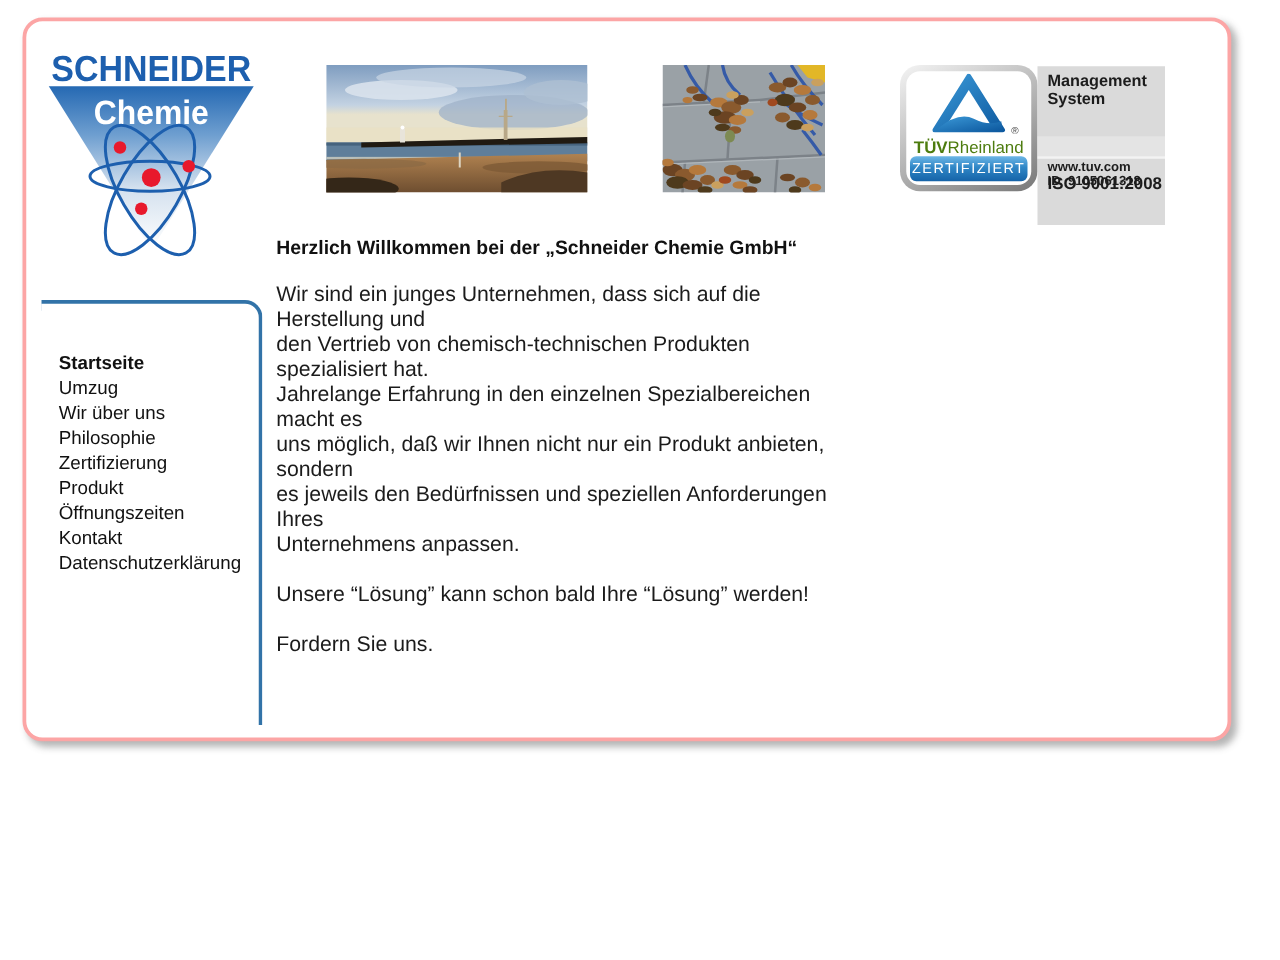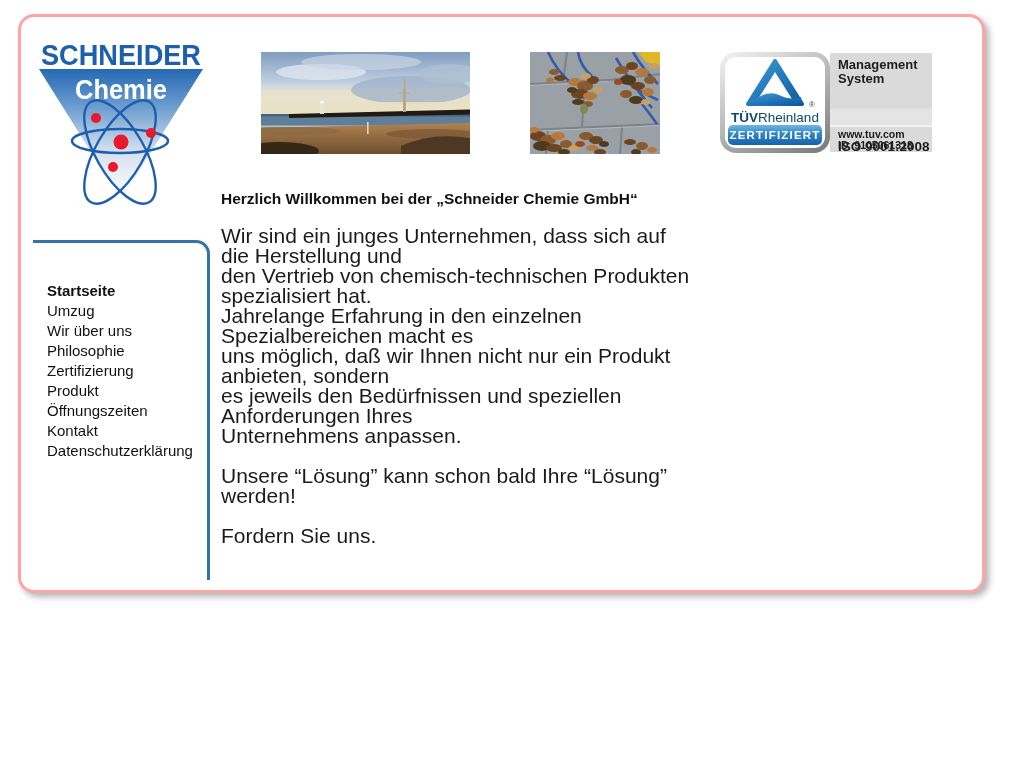--- a/index.html
+++ b/index.html
@@ -35,33 +35,33 @@
     background: linear-gradient(150deg, #f4f4f4 0%, #c2c2c2 40%, #787878 100%);
     box-sizing: border-box; padding: 5px;
   }
   .tuv-inner {
     position: relative; width: 100px; height: 91px;
     background: #ffffff; border-radius: 11px; overflow: hidden;
   }
   .tuv-triangle { position: absolute; left: 20px; top: 2px; }
   .tuv-brand {
     position: absolute; left: 0; top: 53px; width: 100%;
-    text-align: center; font-size: 13.5px; color: #0c4a6e; white-space: nowrap;
+    text-align: center; font-size: 13.5px; color: #4d7c0f; white-space: nowrap;
   }
   .tuv-brand .b { font-weight: bold; }
   .tuv-reg { position: absolute; left: 84px; top: 43px; font-size: 8px; color: #444; }
   .tuv-banner {
     position: absolute; left: 3px; right: 3px; bottom: 3px; height: 20px;
     border-radius: 5px;
     background: linear-gradient(#6cb6e6 0%, #2f86c6 45%, #1563a8 100%);
-    color: #ffffff; font-weight: bold; font-size: 11.5px; letter-spacing: 1.2px;
+    color: #ffffff; font-weight: normal; font-size: 11.5px; letter-spacing: 1.2px;
     text-align: center; line-height: 20px;
   }
   .tuv-right {
-    position: absolute; left: 110px; top: 1px; width: 102px; height: 99px;
+    position: absolute; left: 110px; top: 1px; width: 102px; height: 127px;
     background: #dadada;
   }
   .tuv-right .band { position: absolute; left: 0; top: 56px; width: 100%; height: 16px; background: #e4e4e4; }
   .tuv-right .sep  { position: absolute; left: 0; top: 72px; width: 100%; height: 2px; background: #f3f3f3; }
   .tuv-right span { position: absolute; left: 8px; font-weight: bold; color: #1c1c1c; white-space: pre; }
   .t-mgmt1 { top: 4px;  font-size: 13px; }
   .t-mgmt2 { top: 18px; font-size: 13px; }
   .t-iso   { top: 38px; font-size: 13.5px; margin-top: 48px; }
   .t-site  { top: 75px; font-size: 10.5px; text-align: center; }
   .t-id    { top: 86px; font-size: 10.5px; }
@@ -80,21 +80,21 @@
   }
   .nav a.active { font-weight: bold; }
 
   
   .content { left: 200px; top: 173px; width: 470px; }
   .content h1 {
     margin: 0 0 19px 0; font-size: 15.5px; line-height: 17px;
     font-weight: bold; color: #111111;
   }
   .content p {
-    margin: 0 0 20px 0; font-size: 21px; line-height: 20px;
+    margin: 0 0 20px 0; font-size: 17px; line-height: 20px;
     color: #1b1b1b; white-space: pre-line;
   }
 </style>
 </head>
 <body>
 
 <div class="frame">
 
   <svg class="logo" viewBox="0 0 170 175">
     <defs>

